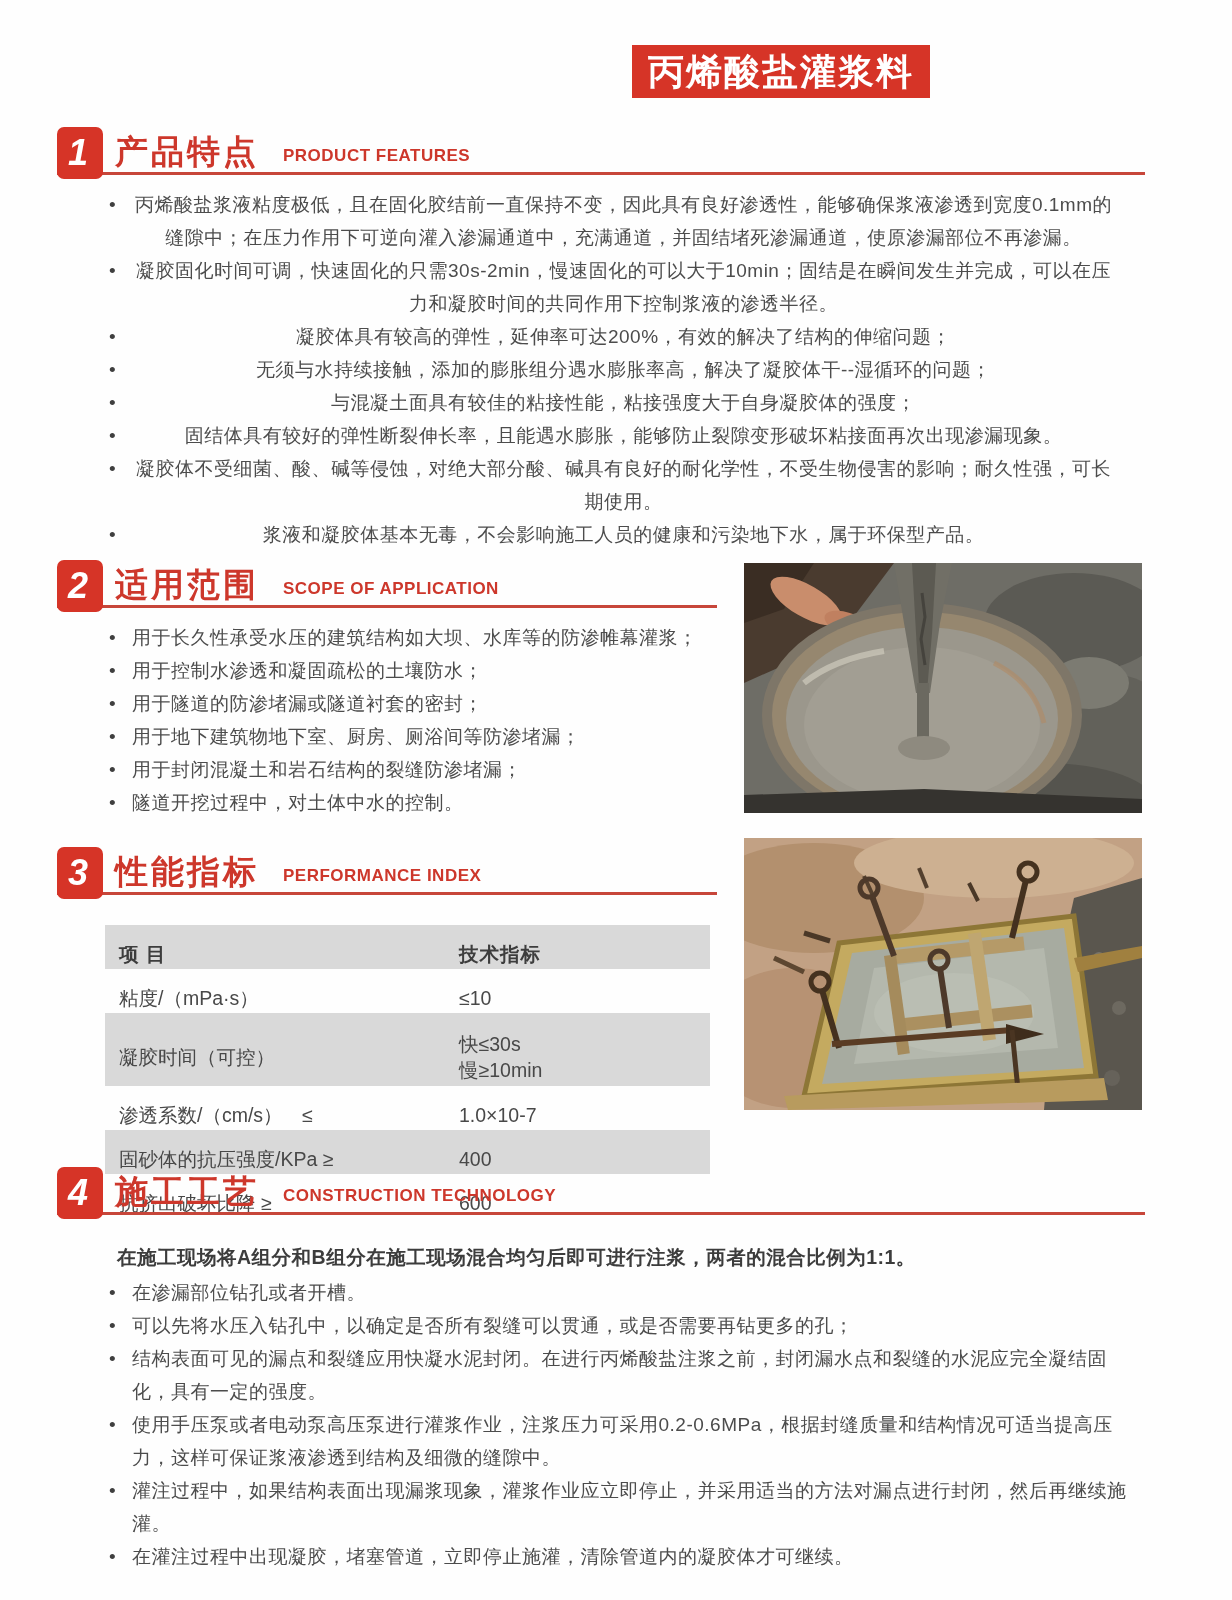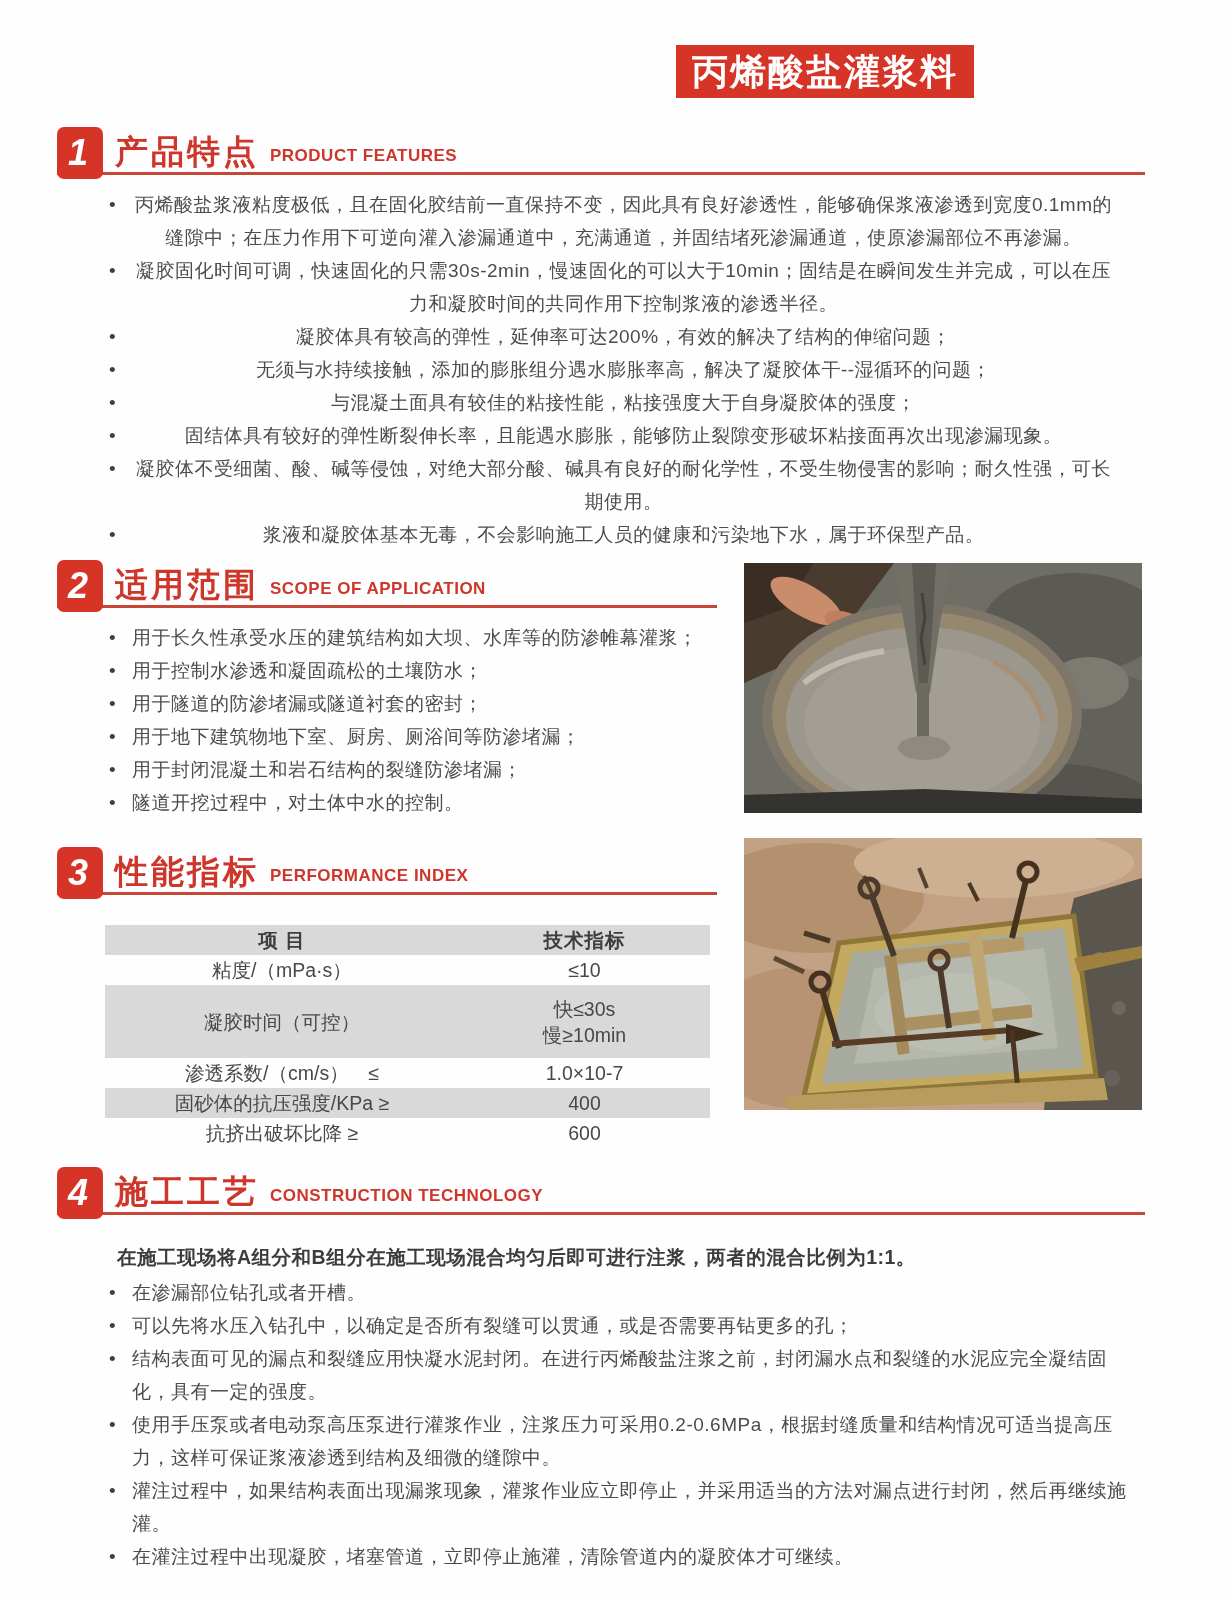--- a/index.html
+++ b/index.html
@@ -6,58 +6,58 @@
   html,body { background:#ffffff; }
   body {
     width:1232px; height:1600px; position:relative;
     font-family:"Liberation Sans","DejaVu Sans",sans-serif;
     color:#4a4a4a;
   }
   .page { position:absolute; inset:0; background:#fefefe; }
 
   
   .banner {
-    position:absolute; left:676px; top:45px;
+    position:absolute; left:632px; top:45px;
     background:#d63427; color:#ffffff;
     font-size:36px; font-weight:bold; letter-spacing:2px;
     padding:4px 16px; line-height:1.25;
   }
 
   
   .sec { position:absolute; }
   .sec-head {
     position:relative; border-bottom:3px solid #c7463a;
     display:flex; align-items:flex-end; height:50px; padding-left:58px;
   }
   .num {
     position:absolute; left:0; bottom:-7px;
     width:46px; height:52px; background:#d63427; border-radius:7px;
     color:#fff; font-size:36px; font-weight:bold; font-style:italic;
     display:flex; align-items:center; justify-content:center;
     padding-right:4px;
   }
   .t-cn { font-size:33px; font-weight:bold; color:#cd372b; letter-spacing:3px; line-height:1.1; margin-bottom:2px;text-align:right; }
-  .t-en { font-size:17px; font-weight:bold; color:#cd372b; margin:0 0 6px 11px; letter-spacing:0.5px; white-space:nowrap;text-align:center; }
+  .t-en { font-size:17px; font-weight:bold; color:#cd372b; margin:0 0 6px 24px; letter-spacing:0.5px; white-space:nowrap;text-align:center; }
 
   
   ul.blist { list-style:none; margin-top:13px; margin-left:48px; }
   ul.blist li {
     position:relative; padding-left:27px;
     font-size:19px; line-height:33px; color:#4c4c4c; letter-spacing:0.5px;
   }
   ul.blist li::before {
     content:"•"; position:absolute; left:4px; top:0;
     color:#3f3f3f; font-size:19px;
   }
 
   
   table.perf { border-collapse:collapse; width:605px; margin:30px 0 0 48px; table-layout:fixed; }
   table.perf th, table.perf td {
-    text-align:center; font-size:19.5px; color:#484848;
-    padding:2px 0 2px 14px; line-height:26px; vertical-align:middle;
+    text-align:left; font-size:19.5px; color:#484848;
+    padding:16px 0 2px 14px; line-height:26px; vertical-align:middle;
   }
   table.perf th { font-weight:bold; color:#3d3d3d; letter-spacing:1px; }
   table.perf col.c1 { width:340px; }
   table.perf col.c2 { width:265px; }
   table.perf tr { height:30px; }
   table.perf tr.dbl { height:73px; }
   table.perf tr.shade { background:#d9d9d9; }
 
   
   .intro {

